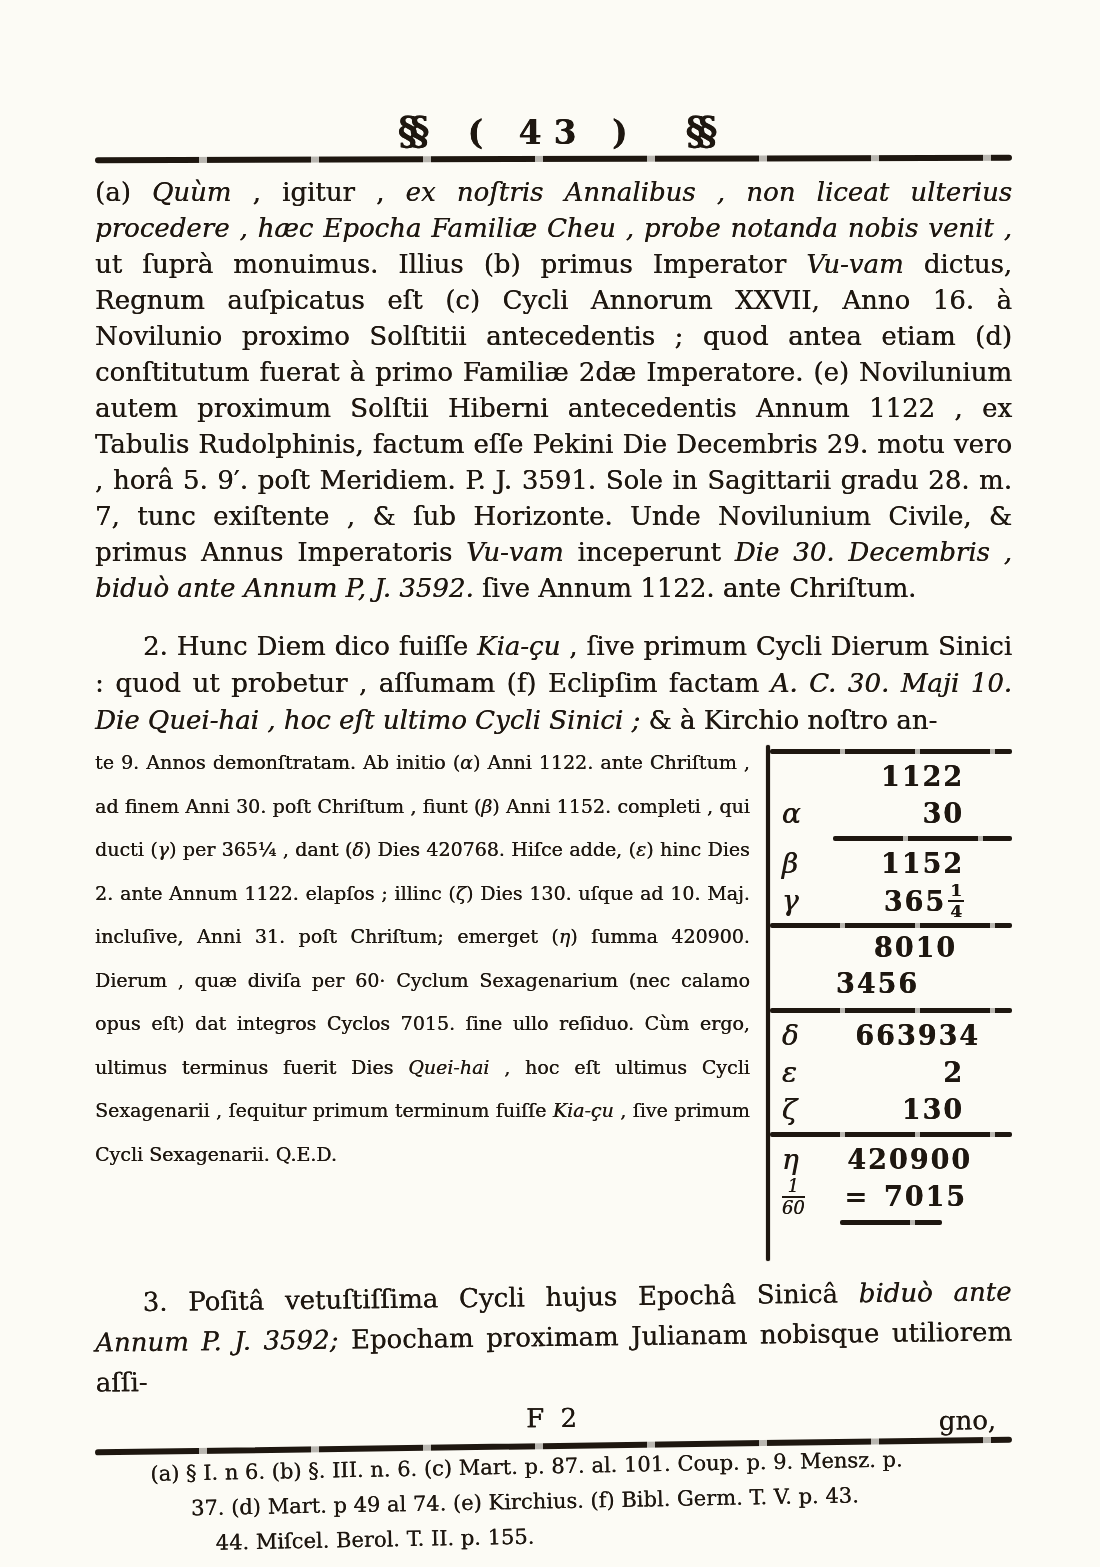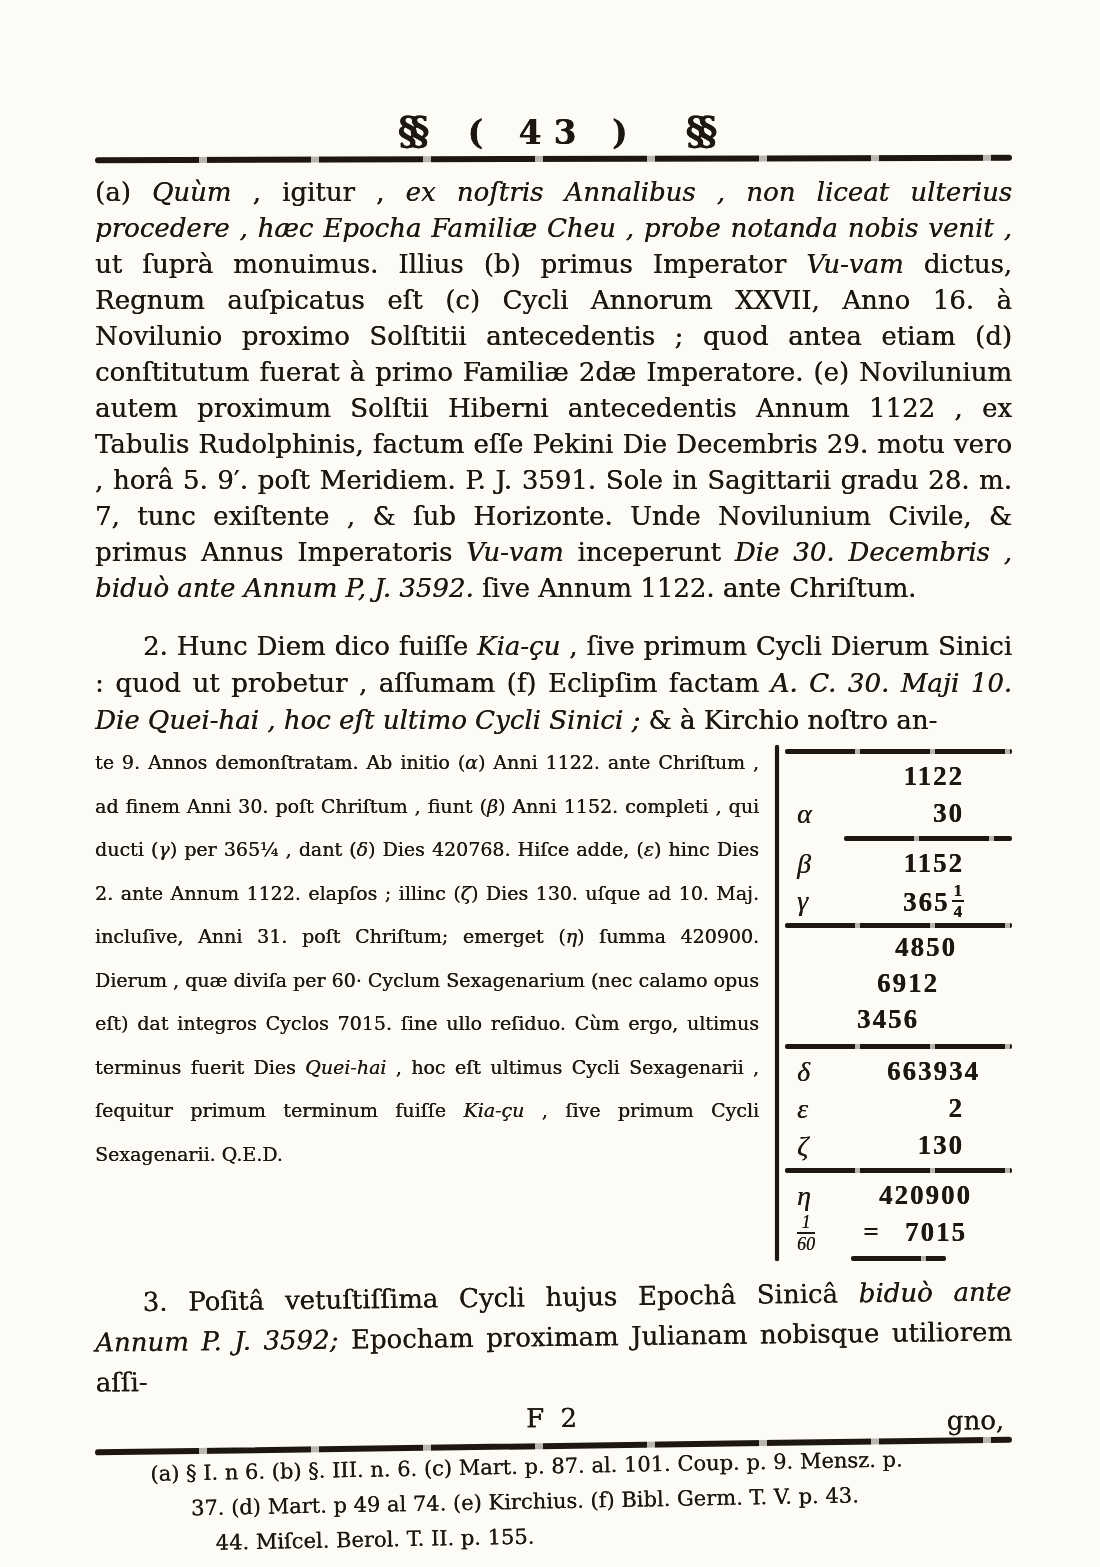--- a/index.html
+++ b/index.html
@@ -26,21 +26,21 @@
   .p1{margin-top:12px;}
   .p2{margin-top:22px;text-indent:48px;line-height:37px;}
   .p3{margin-top:16px;text-indent:48px;line-height:40px;transform:rotate(-0.7deg);}
 
   
   .cols{display:flex;margin-top:2px;}
   .colL{width:664px;font-size:19px;line-height:43.5px;text-align:justify;}
   .colR{flex:1;display:flex;margin-left:16px;align-items:flex-start;}
   .vrule{width:4px;background:#1e1710;border-radius:2px;height:516px;margin-top:4px;
          box-shadow:0 0 1px #1e1710;}
-  .tbl{flex:1;padding-left:6px;font-size:27px;font-weight:bold;margin-top:4px;font-family:Liberation Serif, serif;}
+  .tbl{flex:1;font-size:27px;font-weight:bold;margin-top:4px;}
   .trow{display:flex;height:37px;align-items:center;}
   .tlab{width:46px;padding-left:12px;font-style:italic;font-weight:normal;font-size:28px;}
   .tval{flex:1;text-align:right;padding-right:48px;letter-spacing:2px;}
   .pr32{padding-right:32px;}
   .pr40{padding-right:40px;}
   .trule{height:5px;margin:4px 0;border-radius:2px;
     background:repeating-linear-gradient(90deg,#1e1710 0 70px,rgba(30,23,16,.3) 70px 75px);}
   .trule.short{width:74%;margin-left:auto;}
   .trule.frag{width:42%;margin:5px auto 0;}
   .prod{height:36px;text-align:right;letter-spacing:2px;}
@@ -52,21 +52,21 @@
         font-size:17px;letter-spacing:0;margin-left:2px;}
   .frac .num{display:block;border-bottom:2px solid #1e1710;padding:0 2px 1px;}
   .frac .den{display:block;padding-top:1px;}
   .frac.big{font-size:18px;vertical-align:-10px;margin-left:0;}
   .feq{width:56px;text-align:center;}
   .final .tval{padding-right:45px;}
 
   
   .sigrow{position:relative;height:40px;font-size:26px;margin-top:6px;transform:rotate(-0.5deg);}
   .sig{position:absolute;left:0;right:0;text-align:center;letter-spacing:4px;}
-  .catch{position:absolute;right:8px;top:6px;}
+  .catch{position:absolute;right:16px;top:6px;}
   .foot-rule{transform:rotate(-0.8deg);margin-top:0px;}
 
   
   .fns{margin-top:9px;font-size:21px;line-height:35px;transform:rotate(-1.1deg);
        transform-origin:left center;white-space:nowrap;}
   .fn1{margin-left:56px;}
   .fn2{margin-left:96px;}
   .fn3{margin-left:120px;}
 </style>
 </head>
@@ -103,22 +103,21 @@
           <div class="trule short"></div>
           <div class="trow">
             <span class="tlab">β</span>
             <span class="tval">1152</span>
           </div>
           <div class="trow">
             <span class="tlab">γ</span>
             <span class="tval"><span>365</span><span class="frac"><span class="num">1</span><span class="den">4</span></span></span>
           </div>
           <div class="trule"></div>
-          <div class="prod pp1">4850</div>
-          <div class="prod pp2">6912</div>
+          <div class="prod pp1">8010</div>
           <div class="prod pp3">3456</div>
           <div class="trule"></div>
           <div class="trow">
             <span class="tlab">δ</span>
             <span class="tval pr32">663934</span>
           </div>
           <div class="trow">
             <span class="tlab">ε</span>
             <span class="tval">2</span>
           </div>

